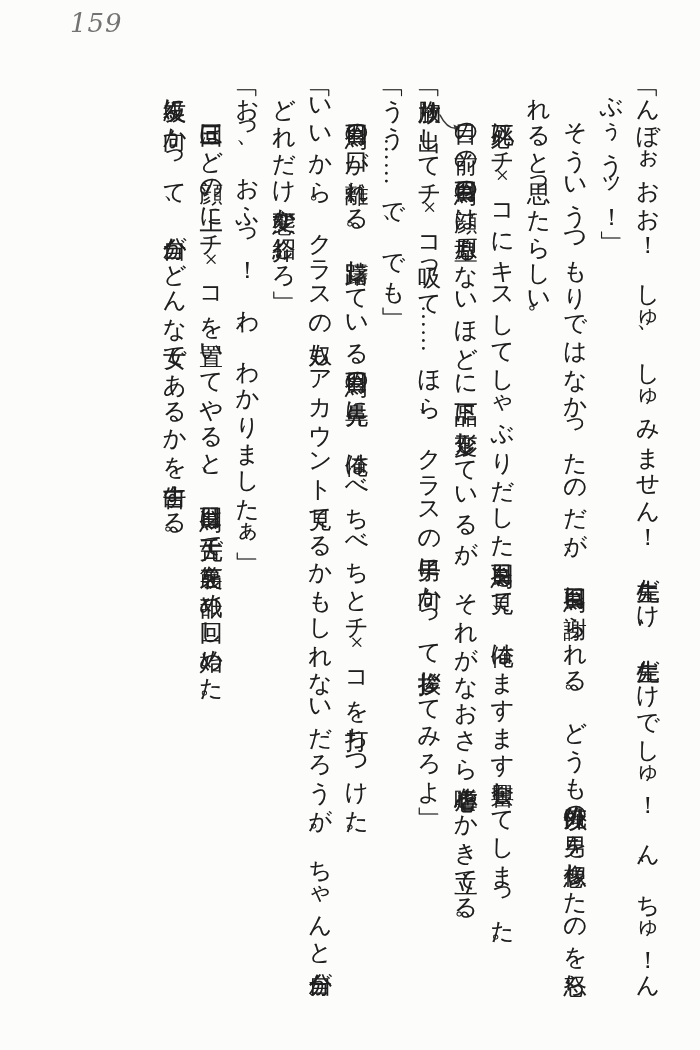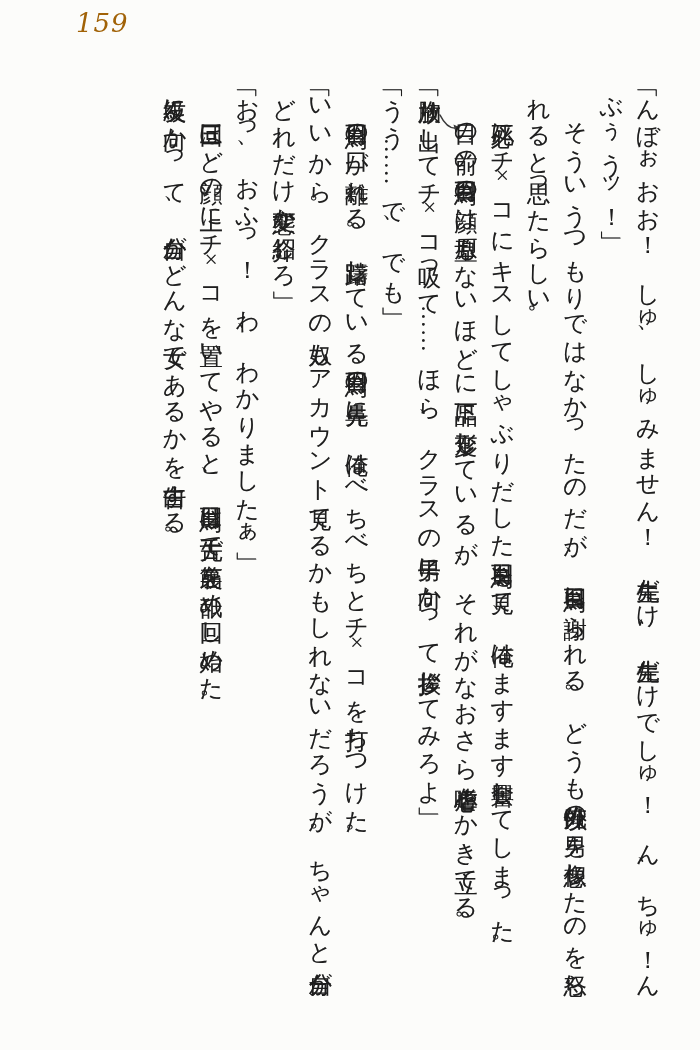--- a/index.html
+++ b/index.html
@@ -14,25 +14,25 @@
     font-family: "Liberation Serif", "DejaVu Serif", serif;
   }
   .page {
     position: relative;
     width: 700px;
     height: 1050px;
     background: #fcfcfa;
   }
   .page-number {
     position: absolute;
-    left: 76px;
+    left: 70px;
     top: 8px;
     font-size: 26px;
     font-style: italic;
-    color: #a16207;
+    color: #737373;
     letter-spacing: 1px;
     font-family: "DejaVu Serif", "Liberation Serif", serif;
   }
   .text-block {
     position: absolute;
     top: 82px;
     right: 34px;
     width: 622px;
     height: 924px;
     writing-mode: vertical-rl;

